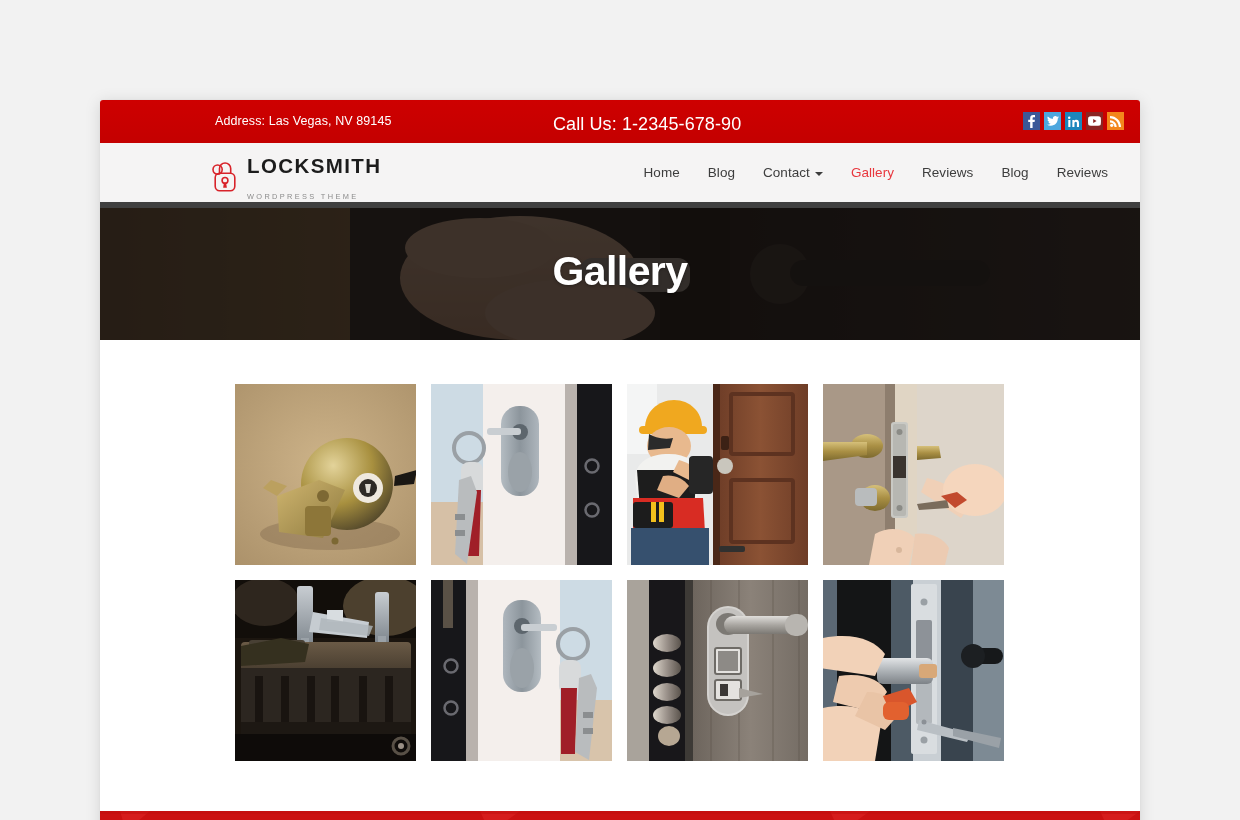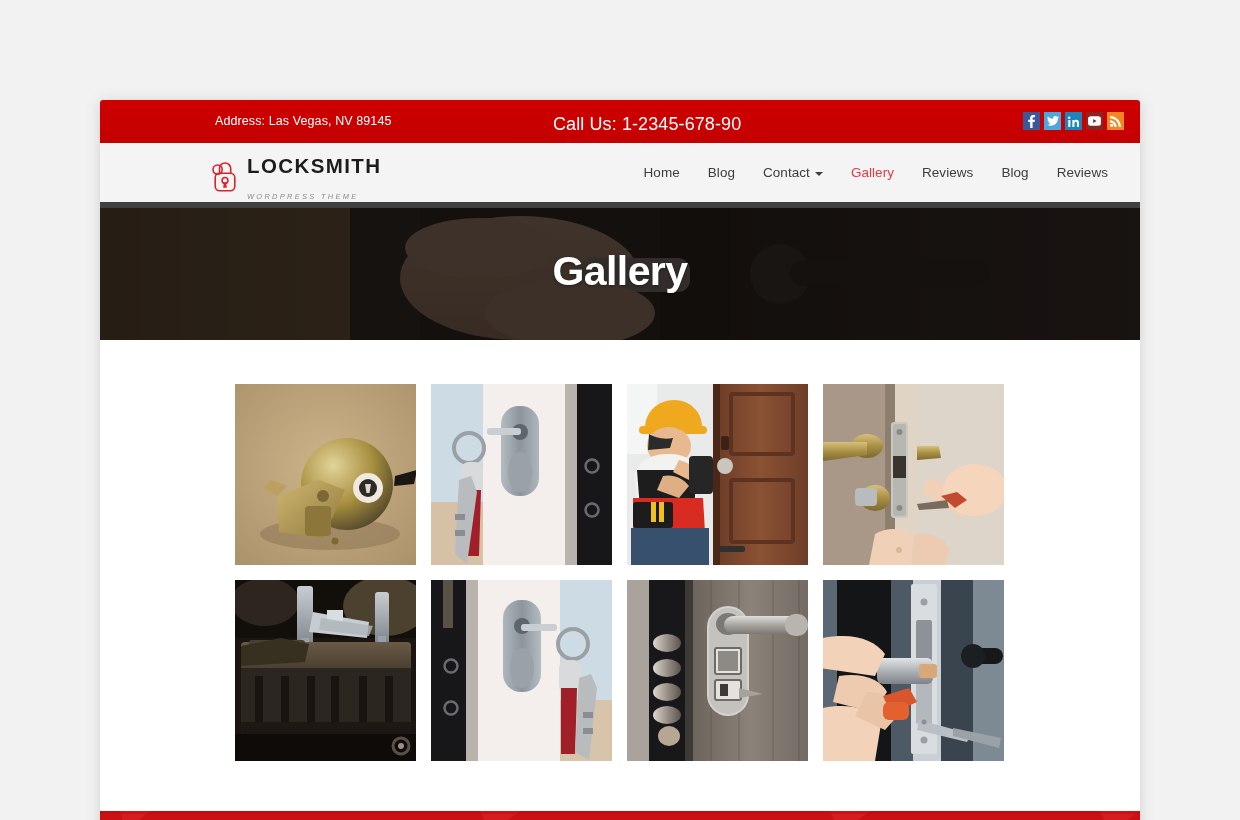--- a/index.html
+++ b/index.html
@@ -102,21 +102,20 @@
     color: #1c1c1c;
     line-height: 1.05;
     font-family: "Liberation Sans", sans-serif;
   }
   .logo-sub {
     font-size: 7.4px;
     letter-spacing: 2.35px;
     color: #8b8b8b;
     margin-top: 16px;
     line-height: 1;
-    font-style: italic;
   }
 
   .nav {
     position: absolute;
     right: 20px;
     top: 0;
     height: 59px;
     display: flex;
     align-items: center;
     gap: 4px;

